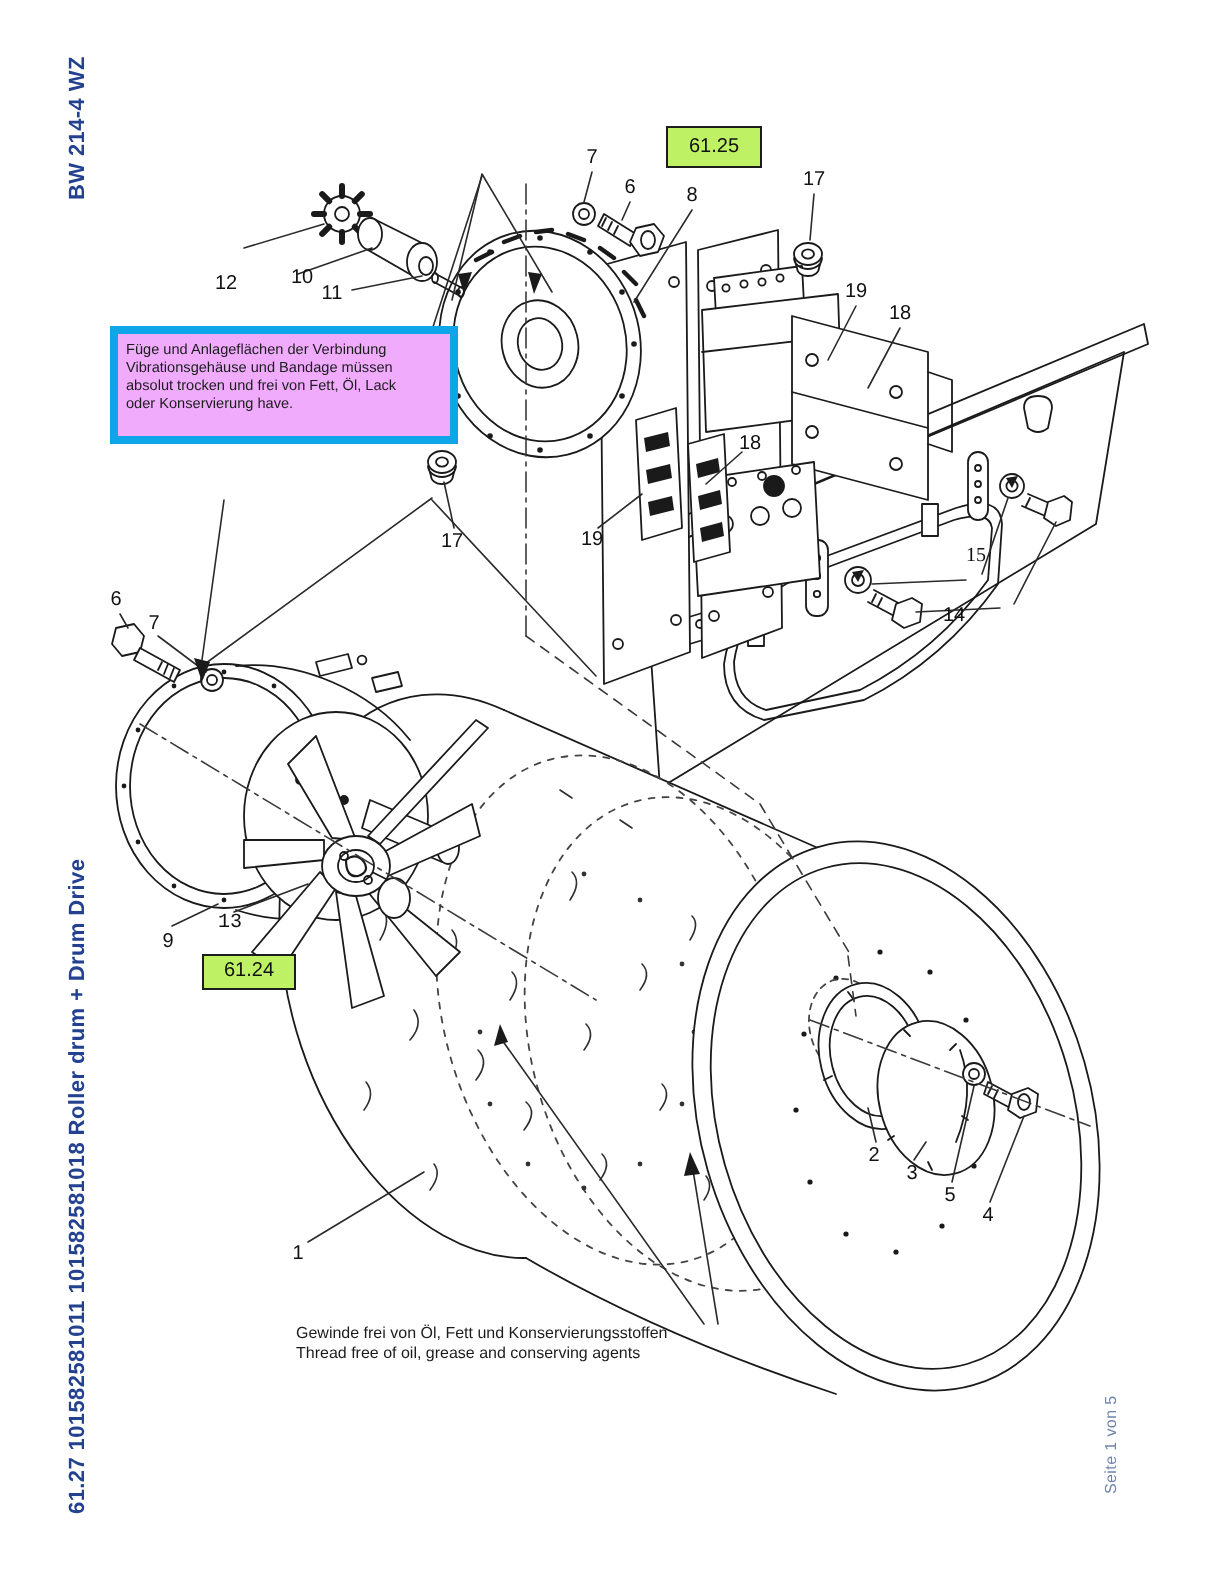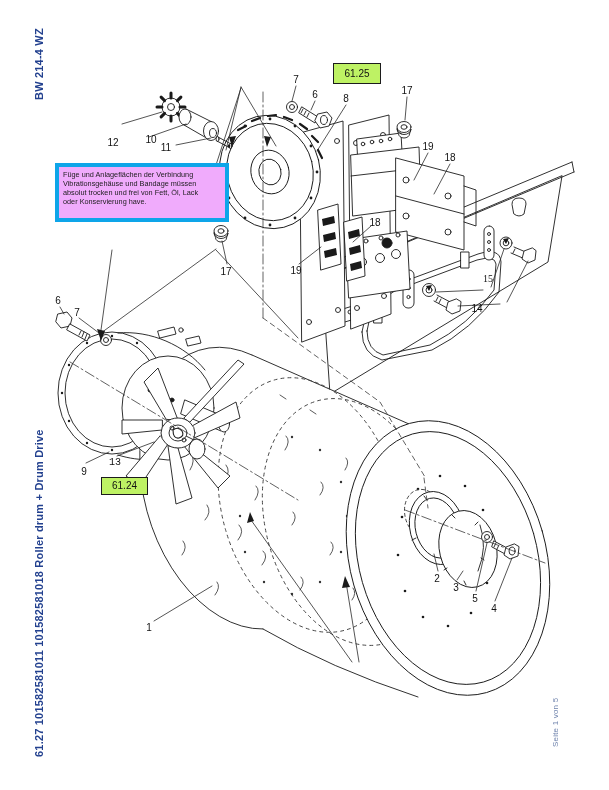--- a/index.html
+++ b/index.html
@@ -357,20 +357,24 @@
         <div class="noteline">Vibrationsgehäuse und Bandage müssen</div>
         <div class="noteline">absolut trocken und frei von Fett, Öl, Lack</div>
         <div class="noteline">oder Konservierung have.</div>
       </div>
     <div class="notegap"></div>
   </div>
 
   <div class="refbox rb1">61.25</div>
   <div class="refbox rb2">61.24</div>
 
+  <div class="bottomnote">
+    <div class="noteline">Gewinde frei von Öl, Fett und Konservierungsstoffen</div>
+    <div class="noteline">Thread free of oil, grease and conserving agents</div>
+  </div>
 
   <div id="labels-layer">
       <span class="plabel" style="left: 113px; top: 142px;">12</span>
       <span class="plabel" style="left: 151px; top: 139px;">10</span>
       <span class="plabel" style="left: 166px; top: 147px; text-align: right;">11</span>
       <span class="plabel" style="left: 296px; top: 79px;">7</span>
       <span class="plabel" style="left: 315px; top: 94px;">6</span>
       <span class="plabel" style="left: 346px; top: 98px;">8</span>
       <span class="plabel" style="left: 407px; top: 90px;">17</span>
       <span class="plabel" style="left: 428px; top: 146px;">19</span>

